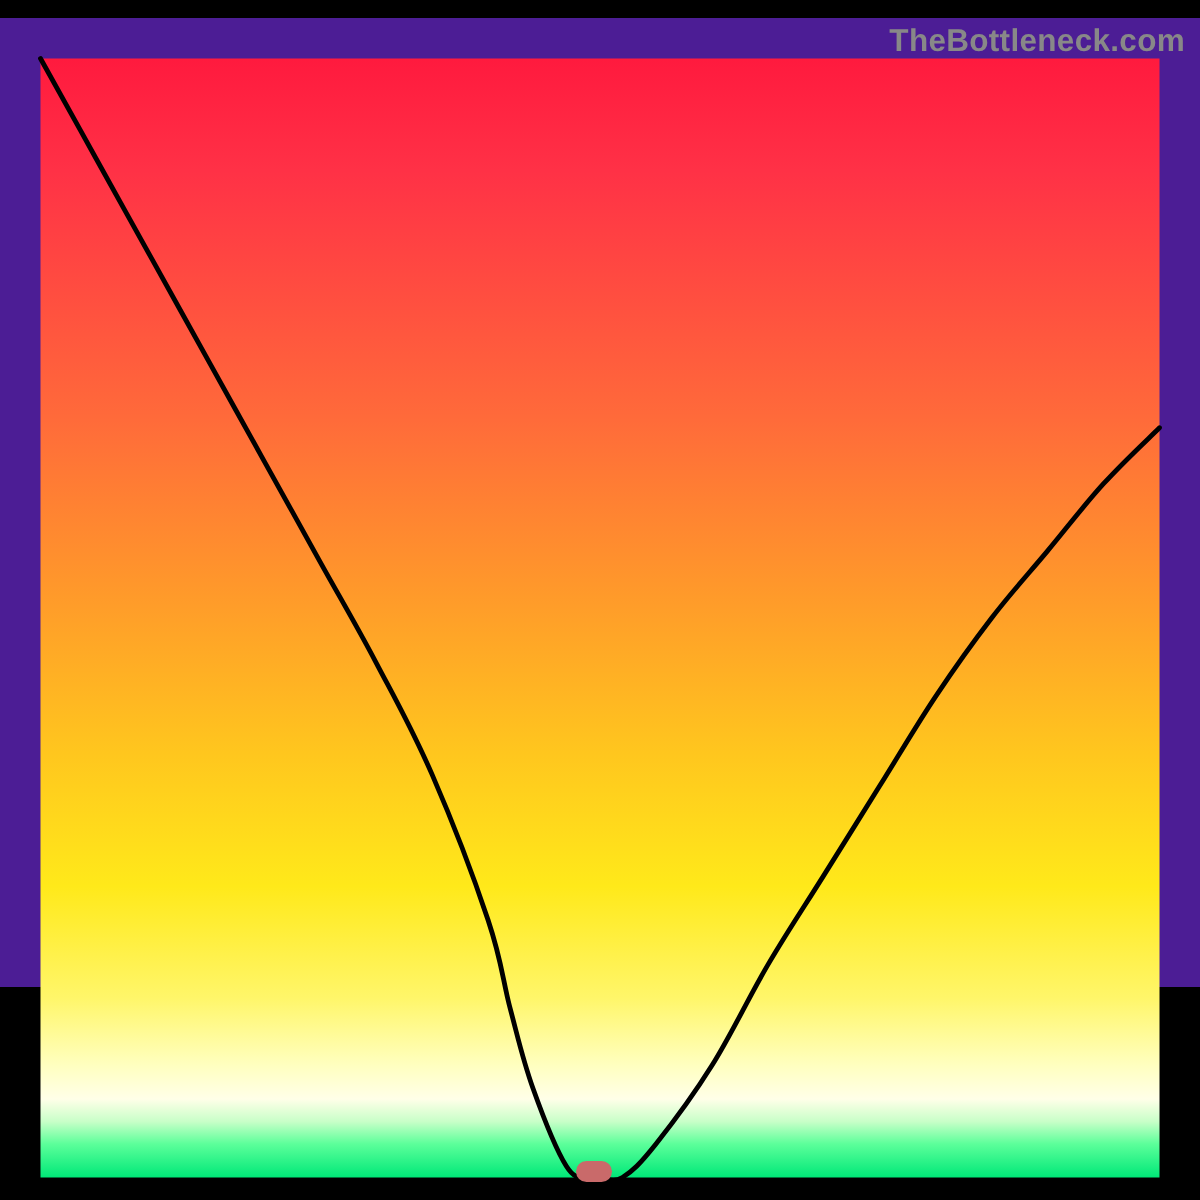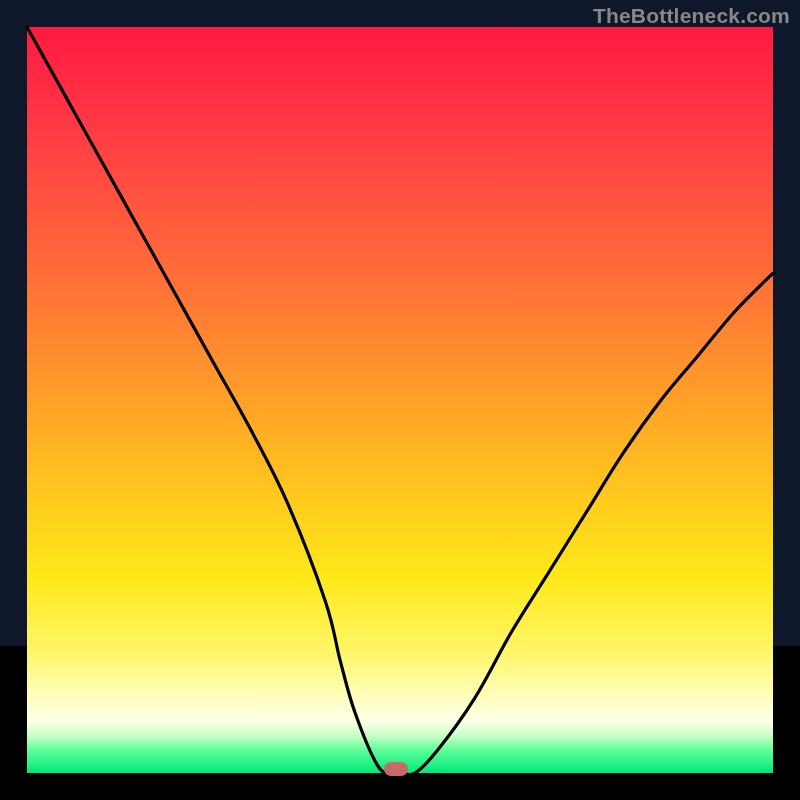--- a/index.html
+++ b/index.html
@@ -7,24 +7,24 @@
     padding: 0;
     width: 800px;
     height: 800px;
     background: #000;
     overflow: hidden;
     font-family: Arial, Helvetica, sans-serif;
   }
   .frame {
     position: absolute;
     left: 0;
-    top: 0;
+    top: 12px;
     width: 800px;
     height: 646px;
-    background: #0f172a;
+    background: #4c1d95;
   }
   .plot {
     position: absolute;
     left: 27px;
     top: 27px;
     width: 746px;
     height: 746px;
     
     background: linear-gradient(
       to bottom,

